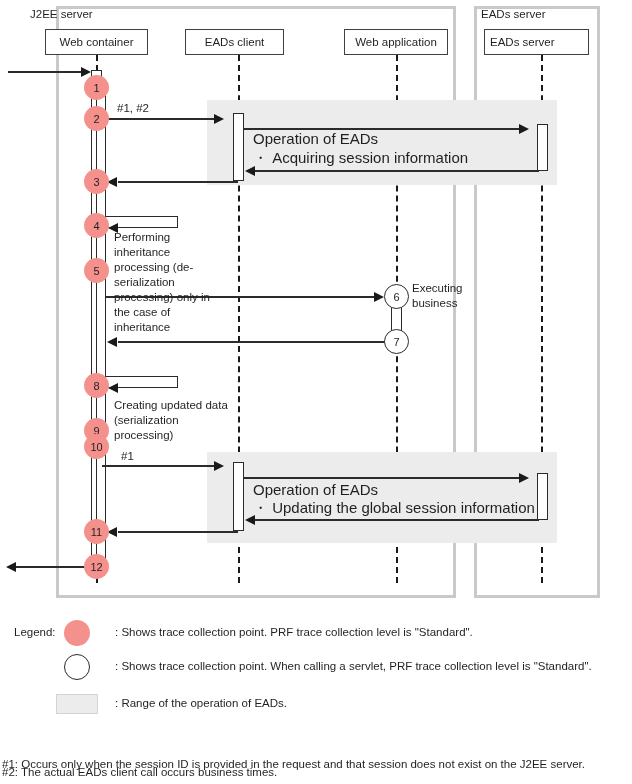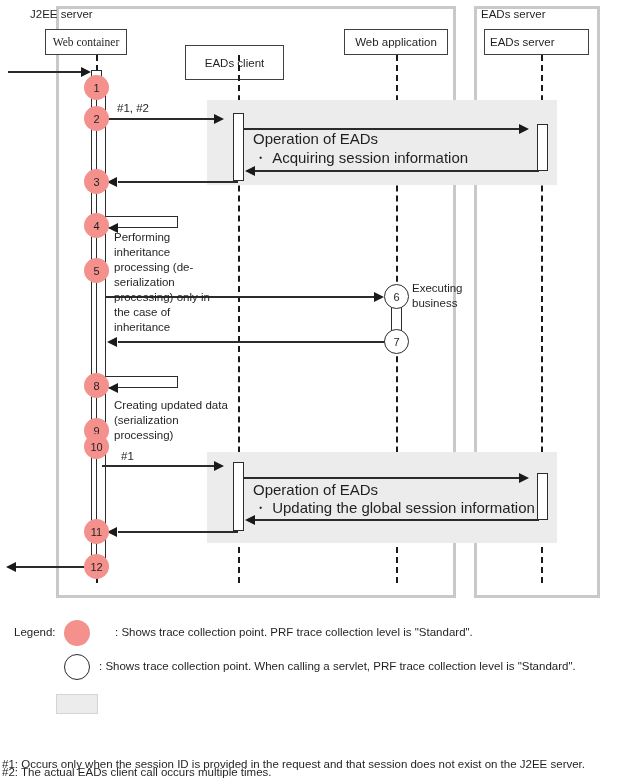--- a/index.html
+++ b/index.html
@@ -158,22 +158,22 @@
 <body>
 
 <div id="stage">
 
   <div class="abs frame" style="left:56px; top:6px; width:400px; height:592px;"></div>
   <div class="abs frame-label" style="left:30px; top:8px;">J2EE server</div>
 
   <div class="abs frame" style="left:474px; top:6px; width:126px; height:592px;"></div>
   <div class="abs frame-label" style="left:481px; top:8px;">EADs server</div>
 
-  <div class="abs participant" style="left:45px; top:29px; width:82px; height:26px;font-family:Liberation Serif, serif;">Web container</div>
-  <div class="abs participant" style="left:185px; top:45px; width:99px; height:35px;">EADs client</div>
+  <div class="abs participant" style="left:45px; top:29px; width:103px; height:26px;">Web container</div>
+  <div class="abs participant" style="left:185px; top:29px; width:99px; height:26px;">EADs client</div>
   <div class="abs participant" style="left:344px; top:29px; width:104px; height:26px;">Web application</div>
   <div class="abs participant left-align" style="left:484px; top:29px; width:105px; height:26px;">EADs server</div>
 
   <div class="abs lifeline" style="left:96px; top:55px; height:528px;"></div>
   <div class="abs lifeline" style="left:238px; top:55px; height:528px;"></div>
   <div class="abs lifeline" style="left:396px; top:55px; height:528px;"></div>
   <div class="abs lifeline" style="left:541px; top:55px; height:528px;"></div>
 
   <div class="abs range-box" style="left:207px; top:100px; width:350px; height:85px;"></div>
   <div class="abs range-box" style="left:207px; top:452px; width:350px; height:91px;"></div>
@@ -257,20 +257,21 @@
   <div class="abs marker filled" style="left:84px; top:434px; width:25px; height:25px;">10</div>
   <div class="abs marker filled" style="left:84px; top:519px; width:25px; height:25px;">11</div>
   <div class="abs marker filled" style="left:84px; top:554px; width:25px; height:25px;">12</div>
 
   <div class="abs legend-label" style="left:14px; top:626px;">Legend:</div>
 
   <div class="abs legend-swatch-filled" style="left:64px; top:620px;"></div>
   <div class="abs legend-text" style="left:115px; top:626px;">: Shows trace collection point. PRF trace collection level is "Standard".</div>
 
   <div class="abs legend-swatch-hollow" style="left:64px; top:654px;"></div>
-  <div class="abs legend-text" style="left:99px; top:660px;">: Shows trace collection point. When calling a servlet, PRF trace collection level is "Standard".</div>
+  <div class="abs legend-text" style="left:115px; top:660px;">: Shows trace collection point. When calling a servlet, PRF trace collection level is "Standard".</div>
 
   <div class="abs legend-swatch-range" style="left:56px; top:694px;"></div>
+  <div class="abs legend-text" style="left:115px; top:697px;">: Range of the operation of EADs.</div>
 
   <div class="abs footnote" style="left:2px; top:729px;margin-top:28px;">#1: Occurs only when the session ID is provided in the request and that session does not exist on the J2EE server.</div>
-  <div class="abs footnote" style="left:2px; top:765px;">#2: The actual EADs client call occurs multiple times.</div>
+  <div class="abs footnote" style="left:2px; top:765px;">#2: The actual EADs client call occurs business times.</div>
 
 </div>
 
 </body></html>

